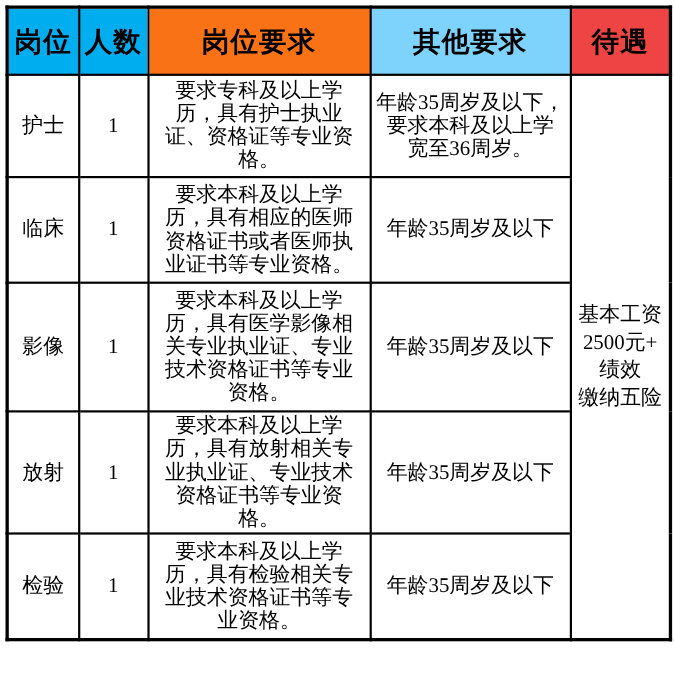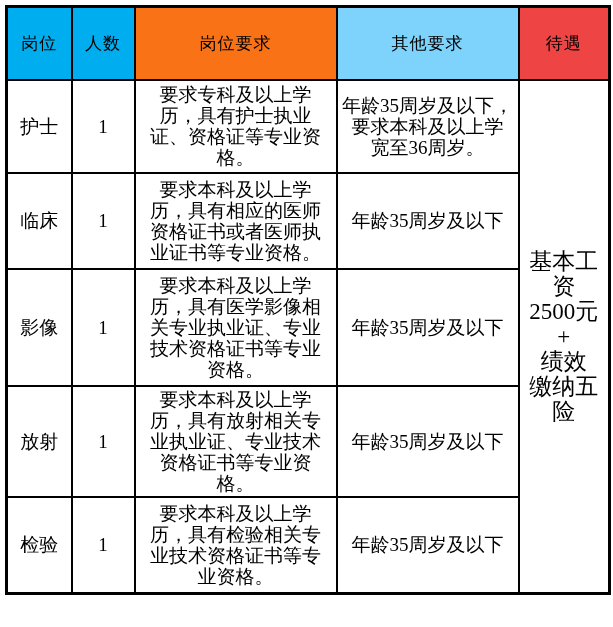--- a/index.html
+++ b/index.html
@@ -32,39 +32,39 @@
     box-sizing: border-box;
     overflow: hidden;
   }
   col.c-pos   { width: 65px; }
   col.c-cnt   { width: 63px; }
   col.c-req   { width: 202px; }
   col.c-other { width: 182px; }
   col.c-treat { width: 91px; }
 
   thead th {
-    height: 73px;
-    font-size: 17px;
-    font-weight: normal;
+    height: 61px;
+    font-size: 25px;
+    font-weight: bold;
     letter-spacing: 1px;
   }
   tbody td {
     font-size: 19px;
     line-height: 21px;
   }
   .multiline { white-space: pre-line; }
 
   tr.r0 td { height: 93px; }
   tr.r1 td { height: 96px; }
   tr.r2 td { height: 117px; }
   tr.r3 td { height: 111px; }
   tr.r4 td { height: 97px; }
 
   td.treatment {
-    font-size: 23px;
+    font-size: 19px;
     line-height: 25px;
     white-space: pre-line;
     margin-top: 18px;
   }
 </style>
 </head>
 <body>
 
 <div class="page">
   <table class="recruit">

